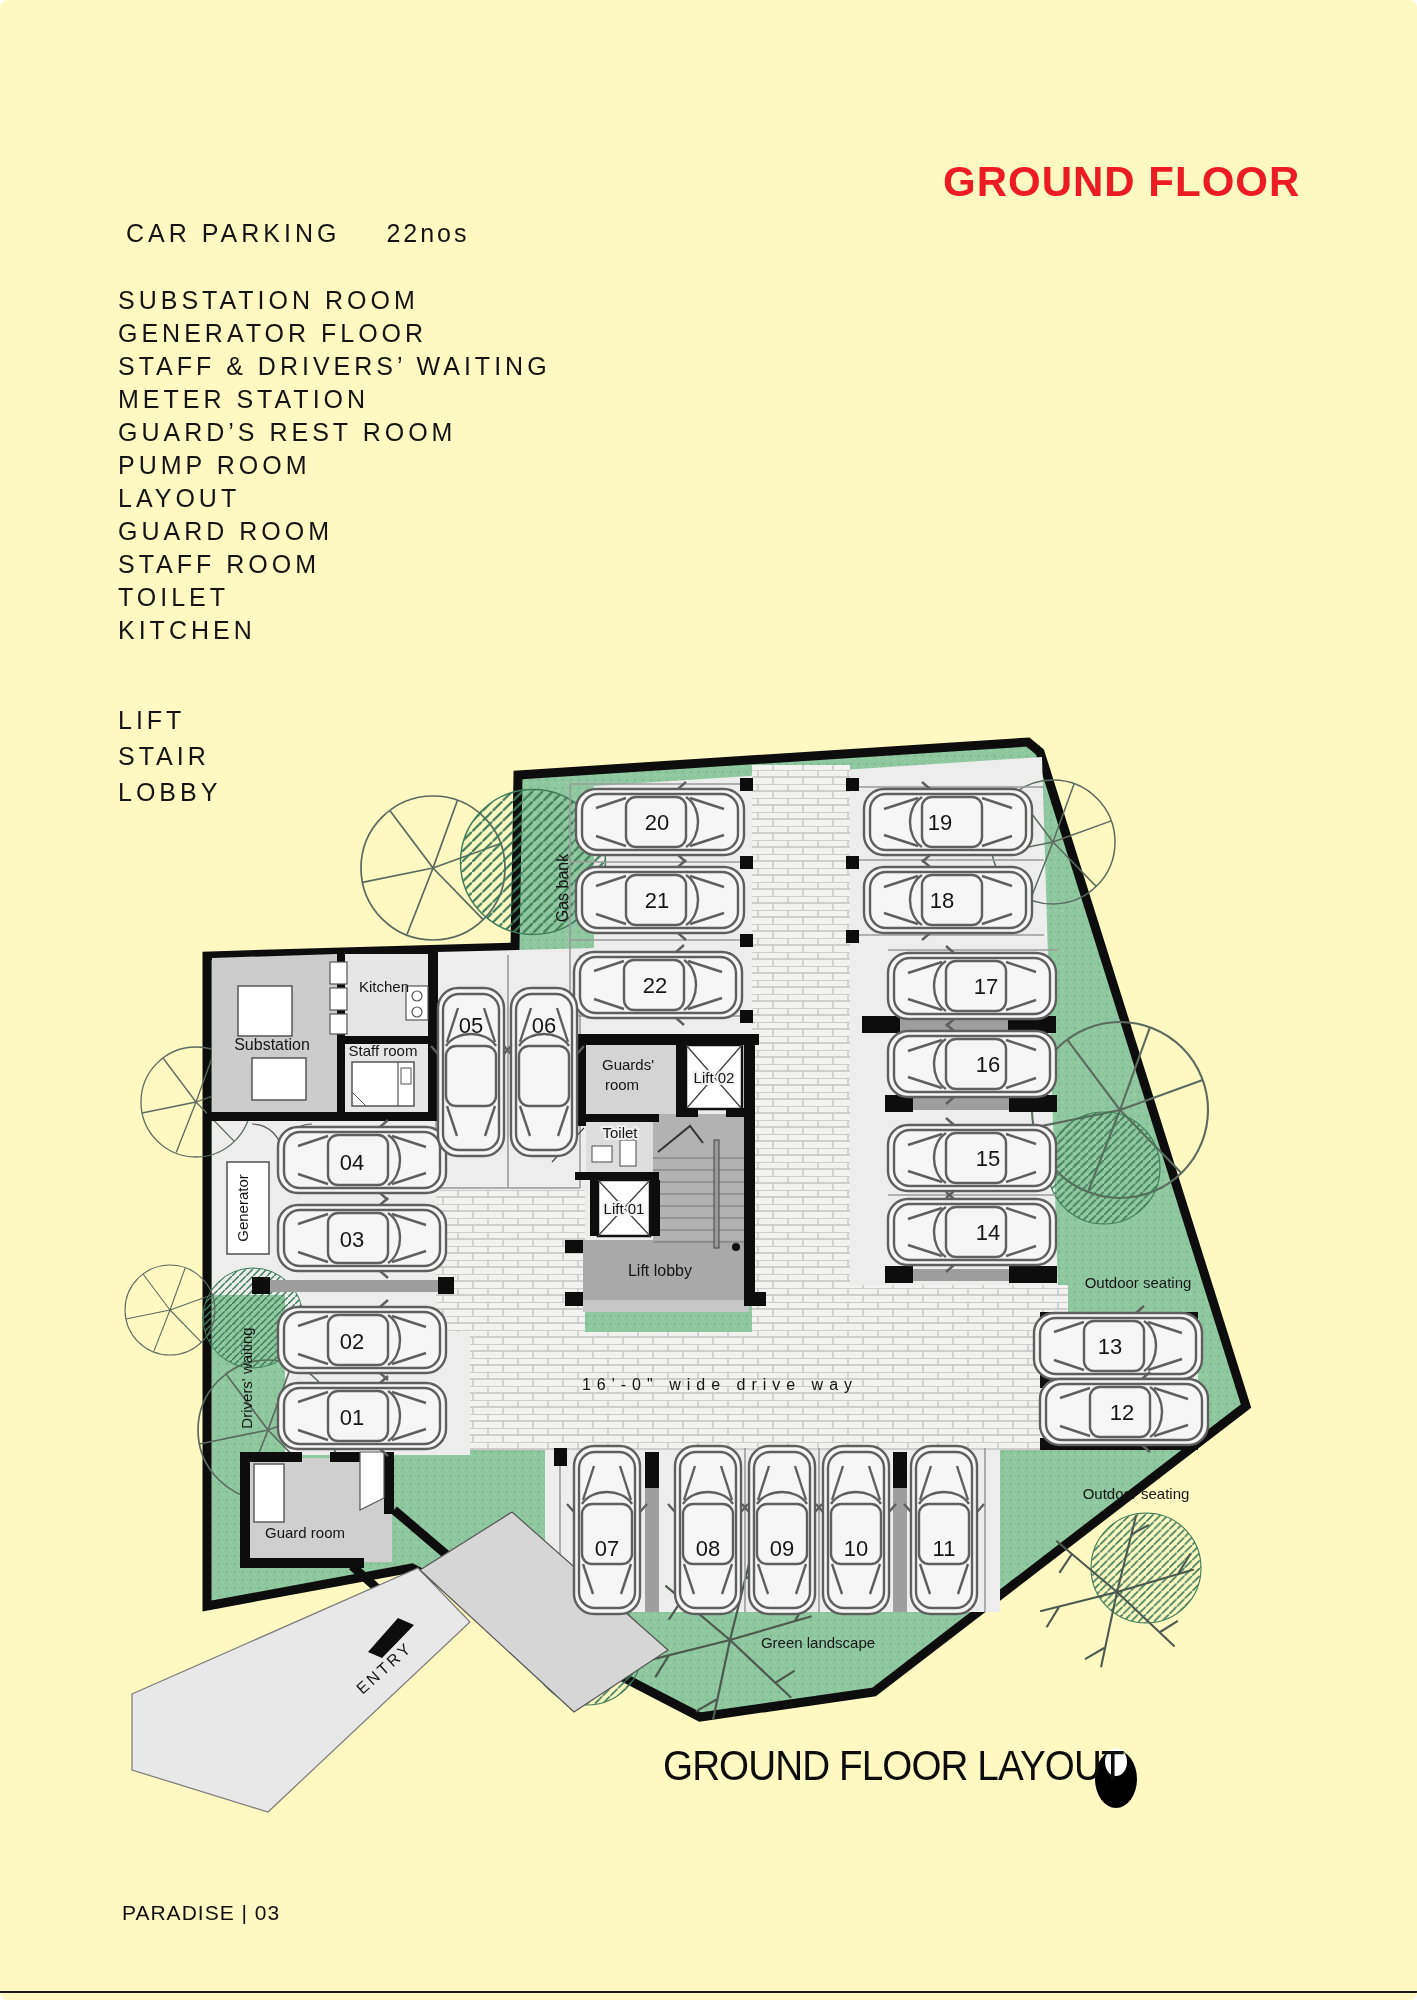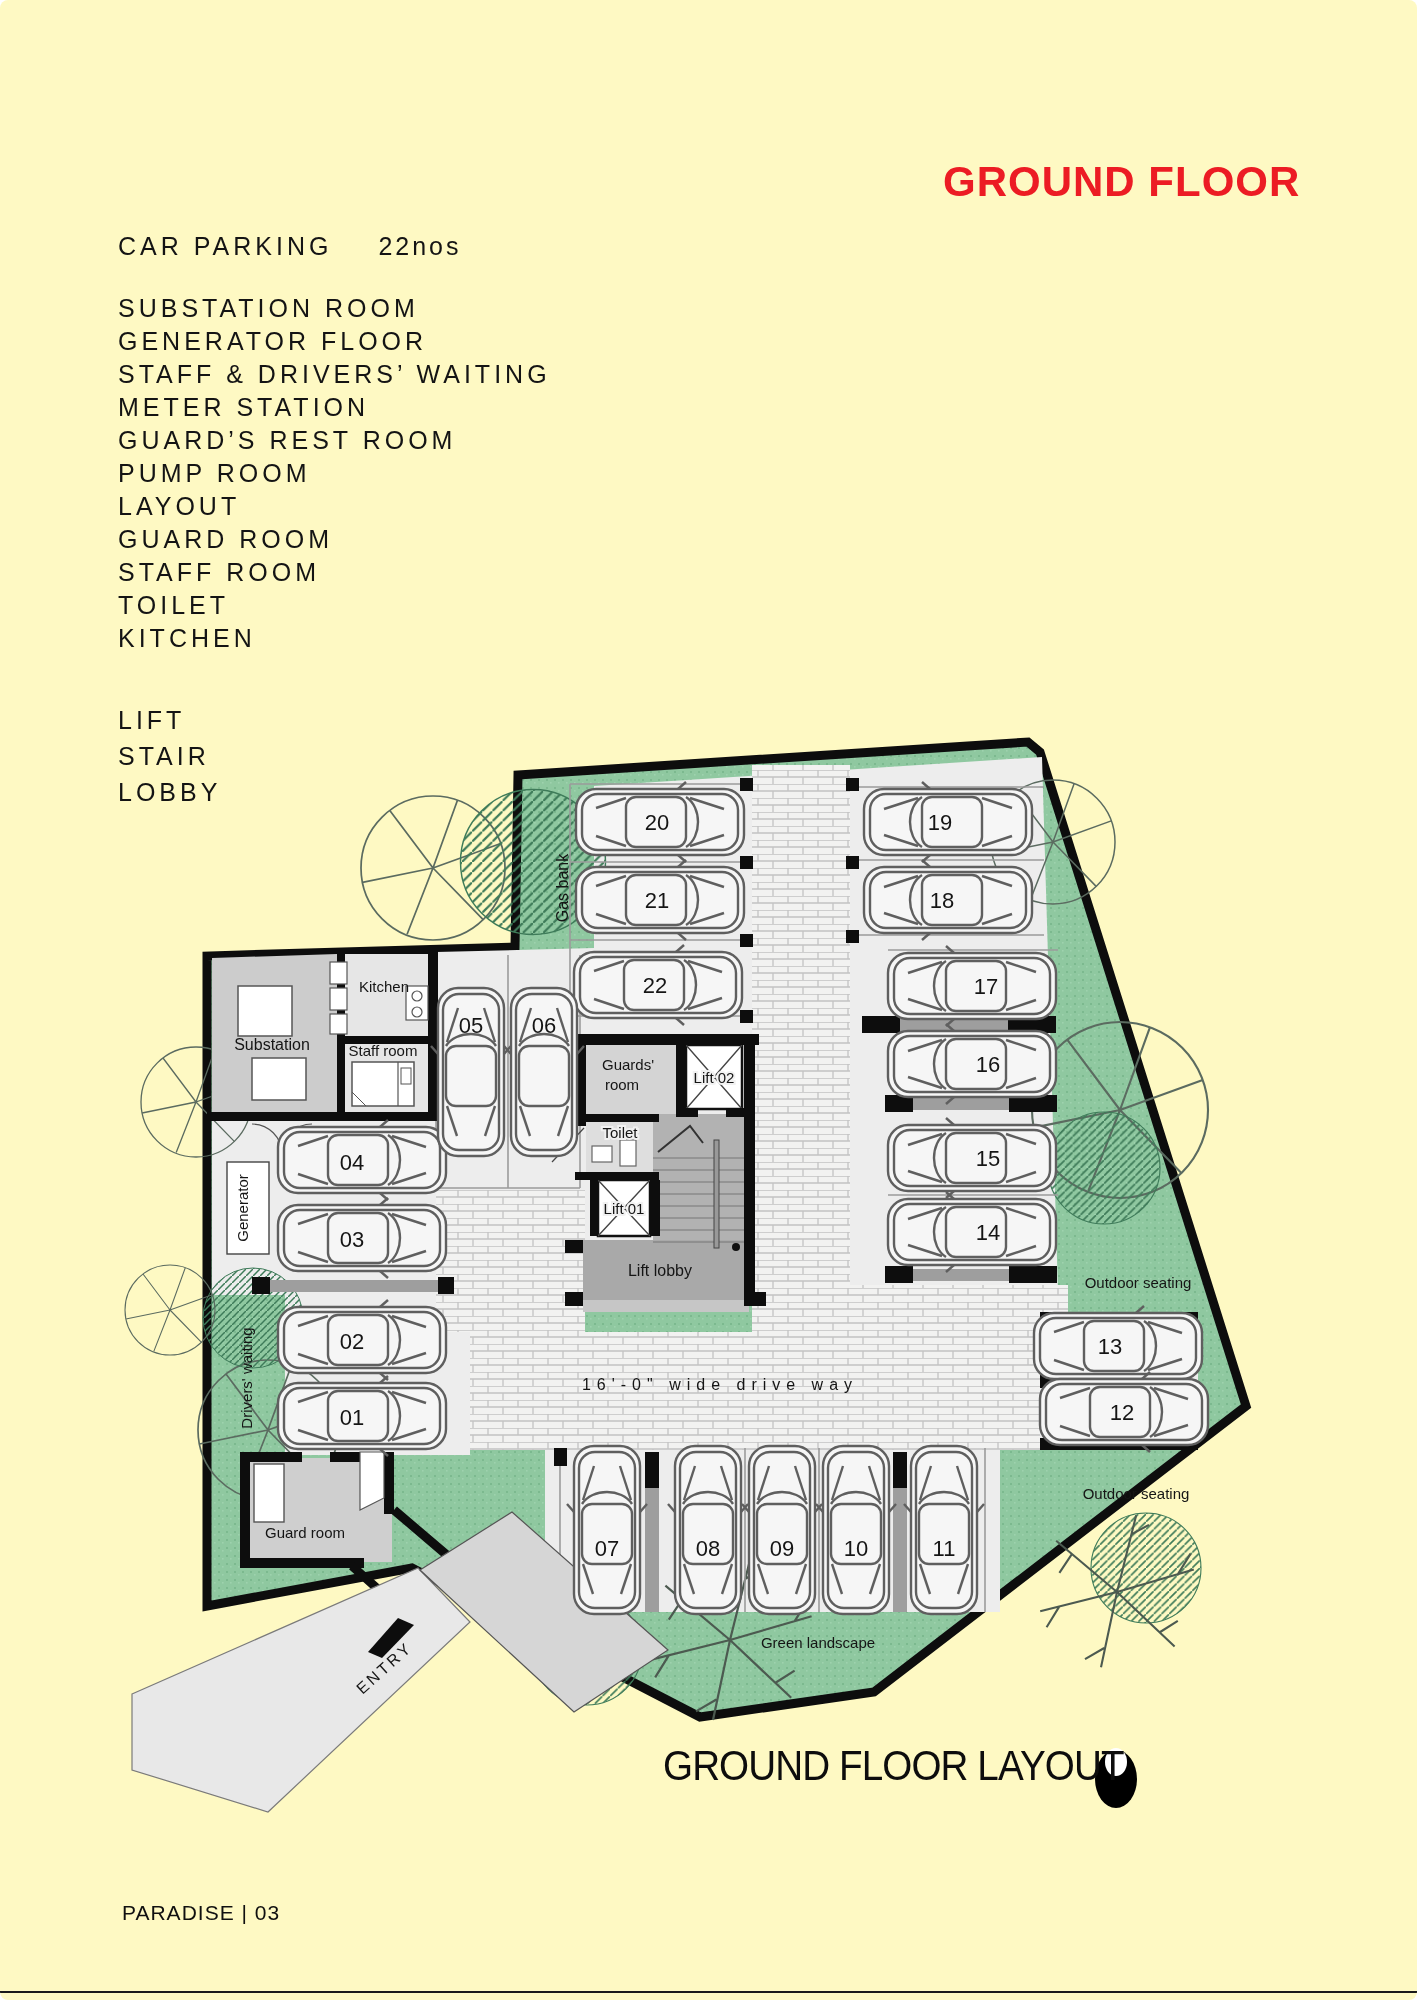--- a/index.html
+++ b/index.html
@@ -1,23 +1,23 @@
 <!DOCTYPE html>
 <html><head>
 <meta charset="utf-8">
 <style>
   html,body{margin:0;padding:0;background:#fff;}
   .sheet{position:relative;width:1417px;height:2000px;background:#fef9c3;overflow:hidden;
          font-family:"Liberation Sans", sans-serif;color:#161616;border-radius:8px;}
   .title-red{position:absolute;left:943px;top:158px;font-size:42px;font-weight:bold;
              letter-spacing:1px;color:#ec1c24;white-space:nowrap;}
   .legend{position:absolute;left:118px;font-size:25px;letter-spacing:4px;color:#141414;white-space:nowrap;}
-  .legend-parking{top:232px;}
+  .legend-parking{top:219px;margin-left:8px;}
   .legend-parking .count{margin-left:46px;letter-spacing:3px;}
-  .legend-rooms{top:292px;line-height:33px;}
+  .legend-rooms{top:284px;line-height:33px;}
   .legend-core{top:702px;line-height:36px;}
   .footer-title{position:absolute;left:663px;top:1742px;font-size:42px;letter-spacing:-1px;
                 transform:scaleX(0.92);transform-origin:left center;white-space:nowrap;color:#0d0d0d;}
   .sheet-code{position:absolute;left:122px;top:1901px;font-size:21px;letter-spacing:1px;color:#101010;}
   .bottom-rule{position:absolute;left:0;top:1991px;width:1417px;height:2px;background:#1a1a1a;}
   svg text{font-family:"Liberation Sans", sans-serif;fill:#151515;}
   .plan-label{font-size:16px;}
   .plan-label-sm{font-size:15px;}
   .spot-num{font-size:22px;}
   .halo{paint-order:stroke;stroke:#f1f1f1;stroke-width:4px;}

